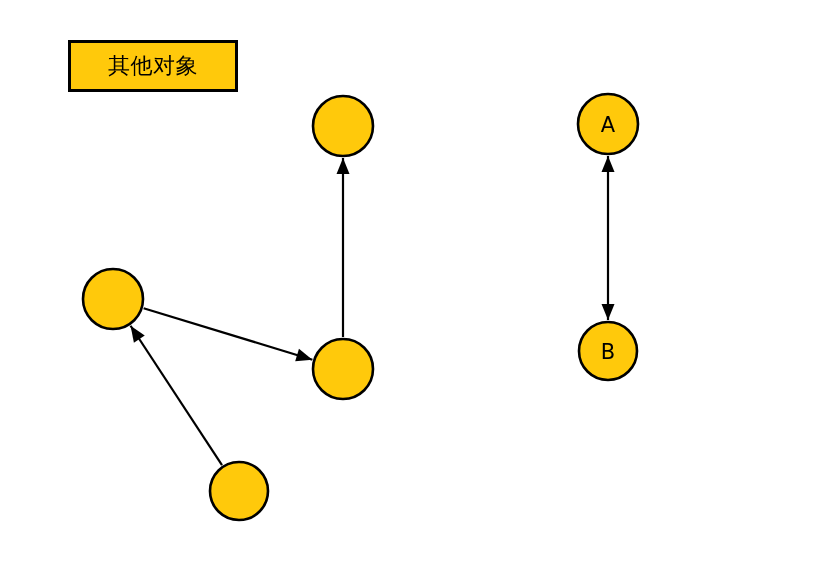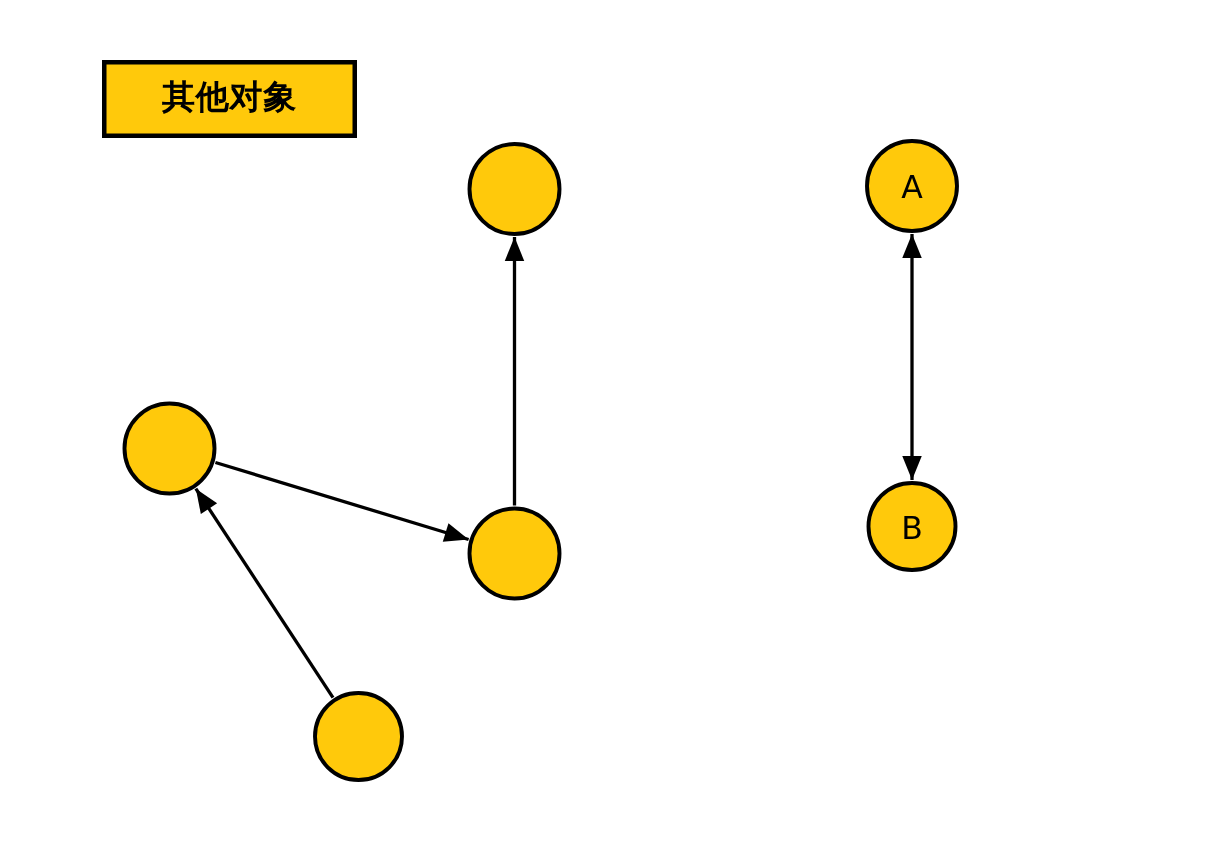--- a/index.html
+++ b/index.html
@@ -46,21 +46,20 @@
     text-anchor: middle;
     dominant-baseline: central;
   }
   .legend-box {
     position: absolute;
     box-sizing: border-box;
     border: 3px solid #000000;
     display: flex;
     align-items: center;
     justify-content: center;
-    font-weight: bold;
   }
   .legend-text {
     font-family: "DejaVu Sans", "Liberation Sans", sans-serif;
     font-size: 22px;
     color: #000000;
     line-height: 1;
     letter-spacing: 0.5px;
     white-space: nowrap;
   }
 </style>

